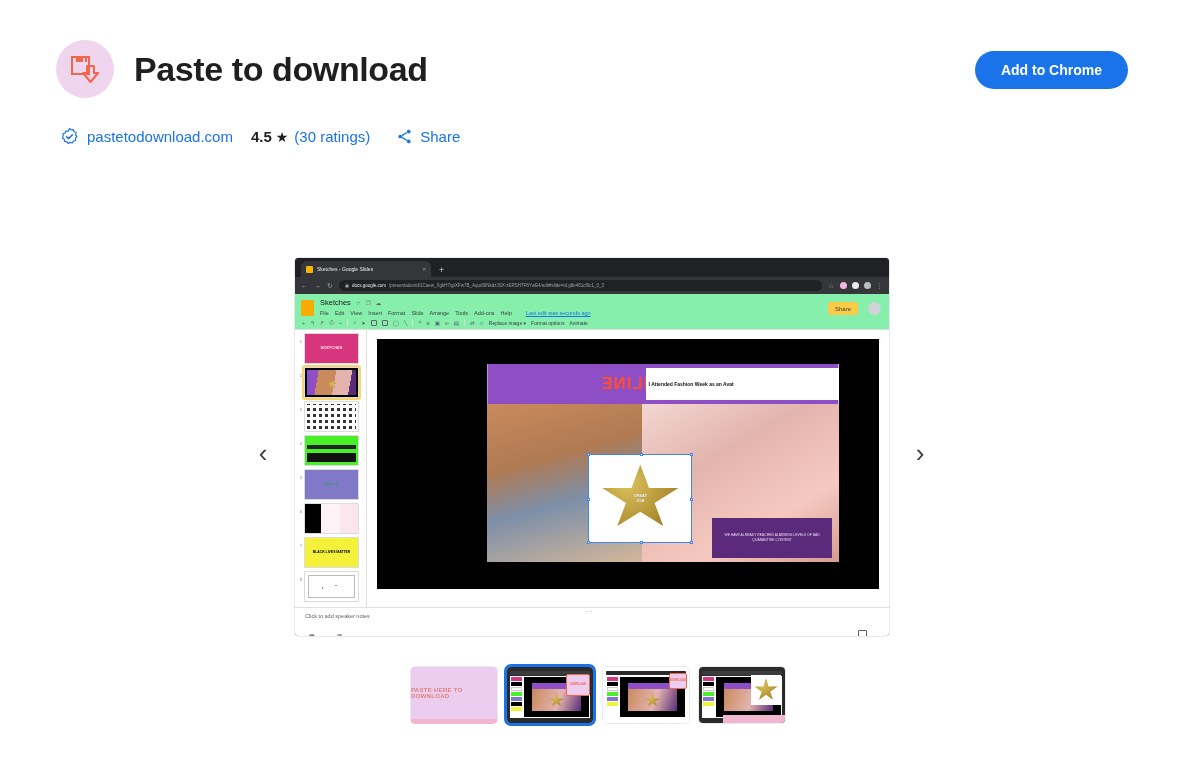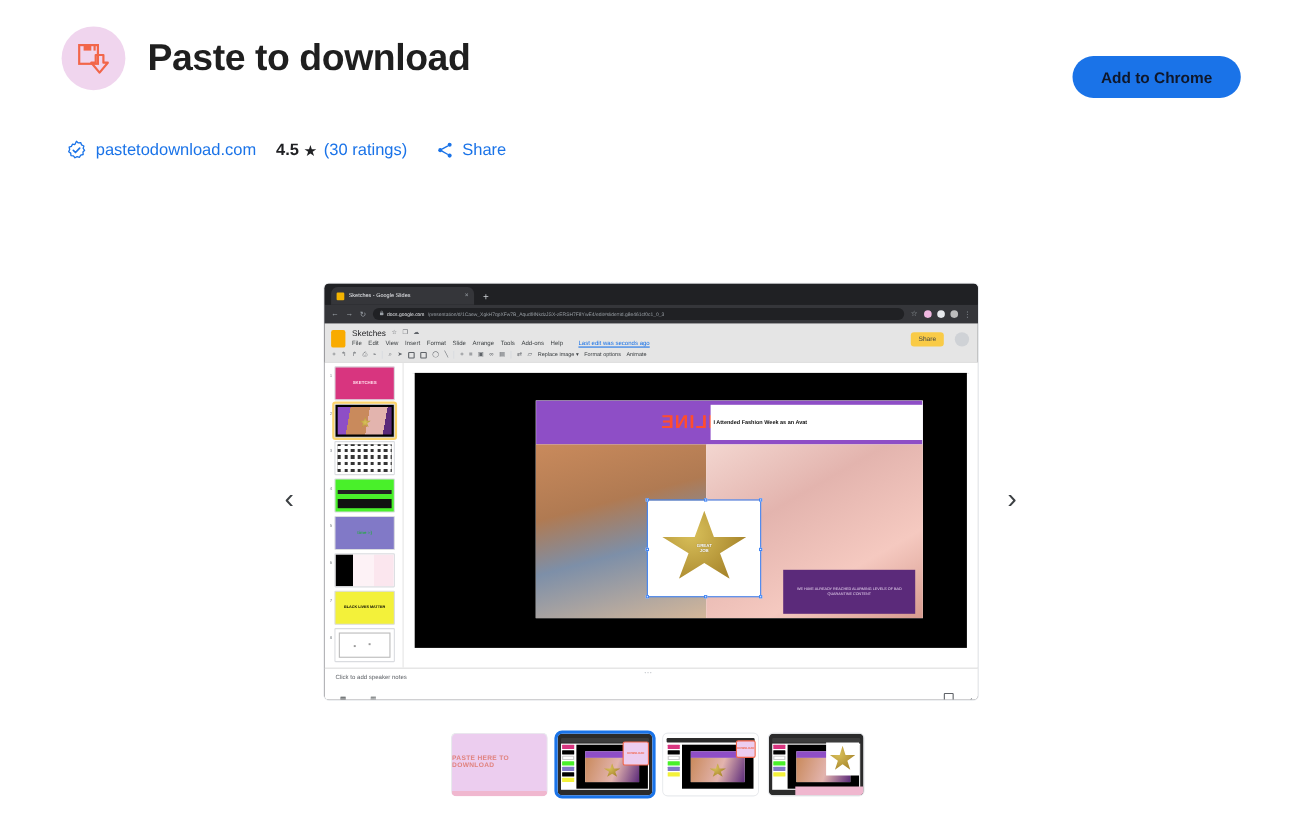--- a/index.html
+++ b/index.html
@@ -7,37 +7,37 @@
     width: 1196px; height: 757px;
     background: #ffffff;
     font-family: "Liberation Sans", sans-serif;
     color: #202124;
     overflow: hidden;
   }
   .page { position: relative; width: 1196px; height: 757px; }
 
   
   .header-row {
-    position: absolute; left: 56px; top: 24px;
+    position: absolute; left: 56px; top: 40px;
     display: flex; align-items: center; gap: 20px;
   }
   .app-logo {
     width: 58px; height: 58px; border-radius: 50%;
     background: #f0d5ee;
     display: flex; align-items: center; justify-content: center;
     flex: none;
   }
   .app-title {
     font-size: 34px; font-weight: 700; letter-spacing: -0.4px;
     color: #1f1f1f; white-space: nowrap;
   }
 
   .cta-button {
     position: absolute; right: 68px; top: 51px;
-    background: #1a73e8; color: #0f172a;
+    background: #1a73e8; color: #ffffff;
     border: none; border-radius: 22px;
     height: 38px; padding: 1px 26px;
     font-size: 14px; font-weight: 700;
     font-family: "Liberation Sans", sans-serif;
     cursor: pointer; white-space: nowrap;
   }
 
   
   .meta-row {
     position: absolute; left: 60px; top: 127px;
@@ -113,21 +113,21 @@
   .url-host { font-size: 4.5px; color: #e8eaed; white-space: nowrap; }
   .url-path { font-size: 4.5px; color: #9aa0a6; white-space: nowrap; overflow: hidden; }
   .ext-icons { display: flex; align-items: center; gap: 5px; }
   .ext-dot { width: 7px; height: 7px; border-radius: 50%; }
   .ext-dot.star { background: none; color: #9aa0a6; font-size: 7px; line-height: 7px; }
   .ext-dot.pink { background: #f0b8e0; }
   .ext-dot.grey { background: #e8eaed; }
   .ext-dot.ava { background: #bdbdbd; }
   .ext-kebab { color: #9aa0a6; font-size: 7px; }
 
-  .slides-app { background: #e5e5e5; height: 342px; position: relative; }
+  .slides-app { background: #86efac; height: 342px; position: relative; }
   .slides-header { display: flex; padding: 4px 6px 0 6px; gap: 6px; }
   .slides-doc-icon { width: 13px; height: 16px; background: #f9ab00; border-radius: 2px; flex: none; margin-top: 2px; }
   .slides-doc-meta { flex: 1; }
   .slides-title-row { display: flex; align-items: center; gap: 5px; }
   .slides-title { font-size: 7.5px; color: #202124; font-weight: 400; }
   .slides-title-ico { font-size: 5.5px; color: #5f6368; }
   .slides-menus { display: flex; gap: 6px; margin-top: 3px; align-items: center; }
   .slides-menu { font-size: 5.5px; color: #3c4043; cursor: pointer; }
   .slides-lastedit { font-size: 5.5px; color: #1a73e8; margin-left: 8px; text-decoration: underline; }
   .slides-share-btn {

